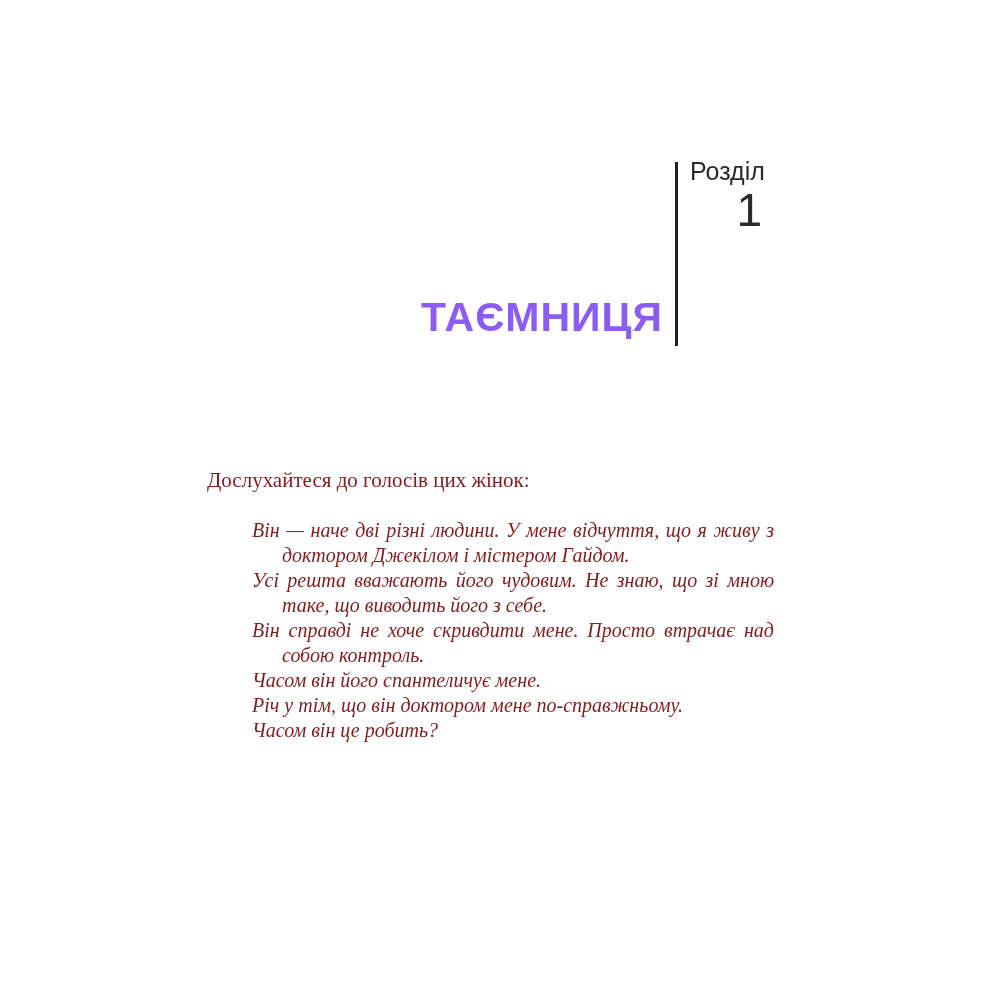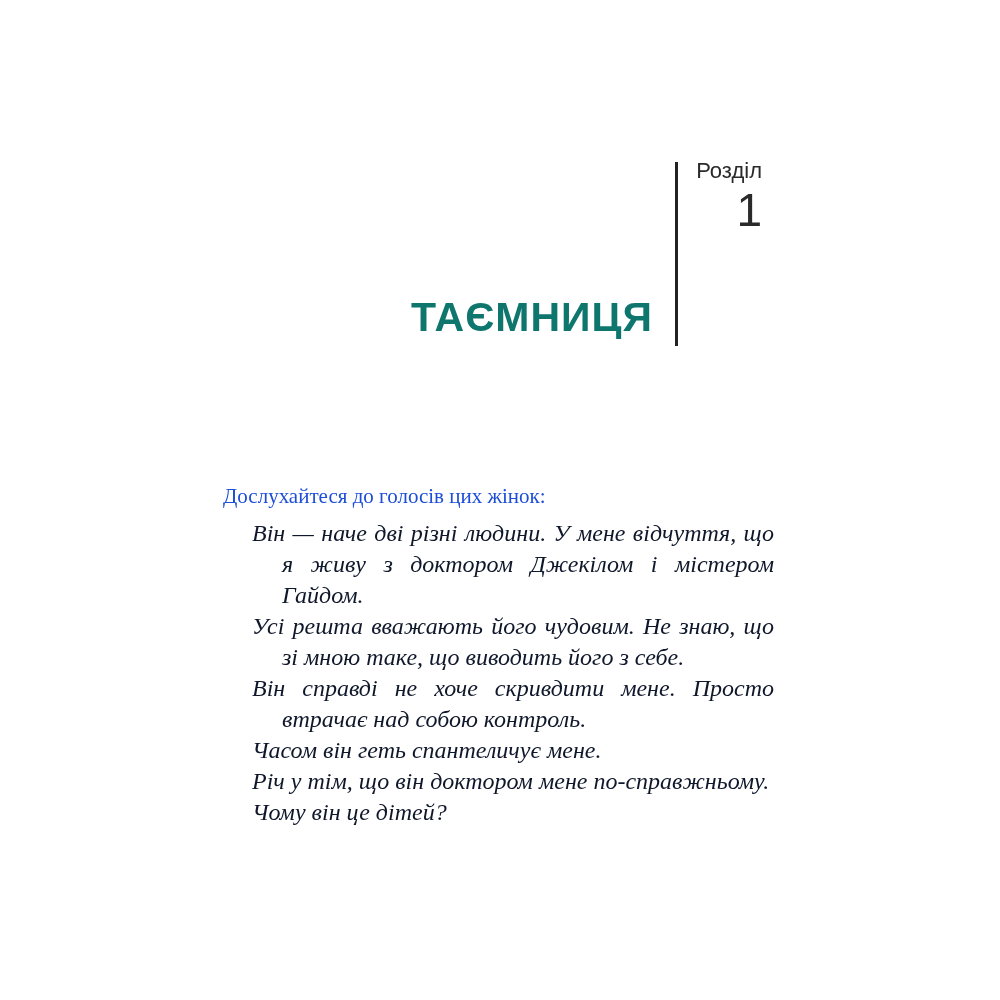--- a/index.html
+++ b/index.html
@@ -12,74 +12,74 @@
     width: 1000px;
     height: 1000px;
     background: #ffffff;
     overflow: hidden;
     font-family: "Liberation Serif", serif;
     color: #2b2b2b;
   }
   .chapter-title {
     position: absolute;
     top: 294px;
-    right: 347px;
+    right: 337px;
     font-family: "Liberation Sans", "DejaVu Sans", sans-serif;
     font-weight: 600;
     font-size: 41px;
     letter-spacing: 1px;
-    color: #0f766e;
+    color: #8b5cf6;
     white-space: nowrap;
   }
   .vertical-rule {
     position: absolute;
     left: 675px;
     top: 162px;
     width: 3px;
     height: 184px;
     background: #222222;
   }
   .chapter-num-block {
     position: absolute;
     left: 690px;
     top: 160px;
     width: 72px;
     text-align: right;
     font-family: "Liberation Sans", "DejaVu Sans", sans-serif;
     color: #2a2a2a;
   }
   .chapter-label {
-    font-size: 22px;
+    font-size: 25px;
     line-height: 22px;
   }
   .chapter-number {
     font-size: 46px;
     line-height: 48px;
     margin-top: 4px;
     font-weight: 400;
   }
   .intro-line {
     position: absolute;
     left: 207px;
     top: 468px;
-    margin: 16px;
+    margin: 0;
     font-size: 21px;
     line-height: 25px;
-    color: #1d4ed8;
+    color: #7f1d1d;
   }
   .quotes {
     position: absolute;
     left: 252px;
     top: 518px;
     width: 522px;
     font-style: italic;
-    font-size: 24px;
-    line-height: 31px;
+    font-size: 20px;
+    line-height: 25px;
     text-align: justify;
-    color: #0f172a;
+    color: #7f1d1d;
   }
   .quote {
     margin: 0;
     padding-left: 30px;
     text-indent: -30px;
   }
 </style>
 </head>
 <body>
 
@@ -93,18 +93,18 @@
     <div class="chapter-label">Розділ</div>
     <div class="chapter-number">1</div>
   </div>
 
   <p class="intro-line">Дослухайтеся до голосів цих жінок:</p>
 
   <div class="quotes">
     <p class="quote">Він — наче дві різні людини. У мене відчуття, що я живу з доктором Джекілом і містером Гайдом.</p>
     <p class="quote">Усі решта вважають його чудовим. Не знаю, що зі мною таке, що виводить його з себе.</p>
     <p class="quote">Він справді не хоче скривдити мене. Просто втрачає над собою контроль.</p>
-    <p class="quote">Часом він геть спантеличує мене.</p>
+    <p class="quote">Часом він його спантеличує мене.</p>
     <p class="quote">Річ у тім, що він доктором мене по-справжньому.</p>
-    <p class="quote">Чому він це дітей?</p>
+    <p class="quote">Часом він це робить?</p>
   </div>
 
 </div>
 
 </body></html>

